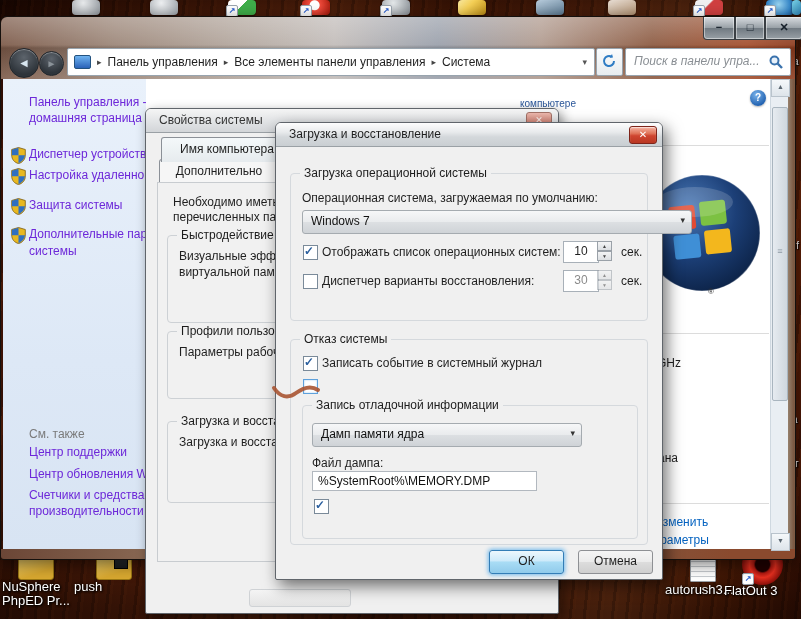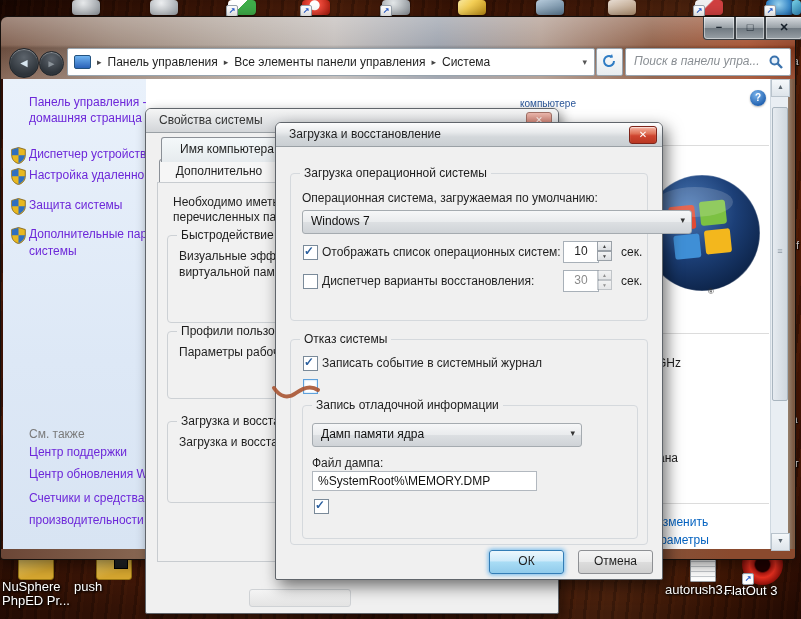--- a/index.html
+++ b/index.html
@@ -238,21 +238,21 @@
   <svg class="abs" style="left:10px;top:210px;" width="15" height="17" viewBox="0 0 15 17">
     <path d="M7.5 .5 L14.3 2.5 V8 C14.3 12.6 11.5 15.4 7.5 16.6 C3.5 15.4 .7 12.6 .7 8 V2.5 Z" fill="#e8b820" stroke="#7a5a10" stroke-width=".8"></path>
     <path d="M7.5 .8 L1 2.7 V8.3 H7.5 Z" fill="#2f6fc0"></path>
       <path d="M7.5 8.3 H14 C13.4 12.4 10.9 14.7 7.5 16.2 Z" fill="#2f6fc0"></path>
   </svg>
   <div class="abs side-text" style="left:28px;top:209px;">Дополнительные параметры системы</div>
 
   <div class="abs" style="left:28px;top:410px;color:#7a7a7a;">См. также</div>
   <div class="abs side-text" style="left:28px;top:427px;">Центр поддержки</div>
   <div class="abs side-text" style="left:28px;top:449px;">Центр обновления Windows</div>
-  <div class="abs side-text" style="left:28px;top:470px;line-height:22px;width:126px;">Счетчики и средства производительности</div>
+  <div class="abs side-text" style="left:28px;top:470px;line-height:16px;width:126px;">Счетчики и средства производительности</div>
 
   <div class="abs" style="left:519px;top:81px;font-size:10px;color:#2b579a;">компьютере</div>
   <div class="abs help-circle" style="left:749px;top:73px;">?</div>
   <div class="abs sep-line" style="left:480px;top:128px;width:288px;"></div>
 
   <svg class="abs" style="left:640px;top:155px;" width="122" height="122">
     <defs>
         <radialGradient id="orb" cx="38%" cy="30%" r="75%">
       <stop offset="0%" stop-color="#4a7ab8"></stop>
           <stop offset="55%" stop-color="#1c3f77"></stop>

